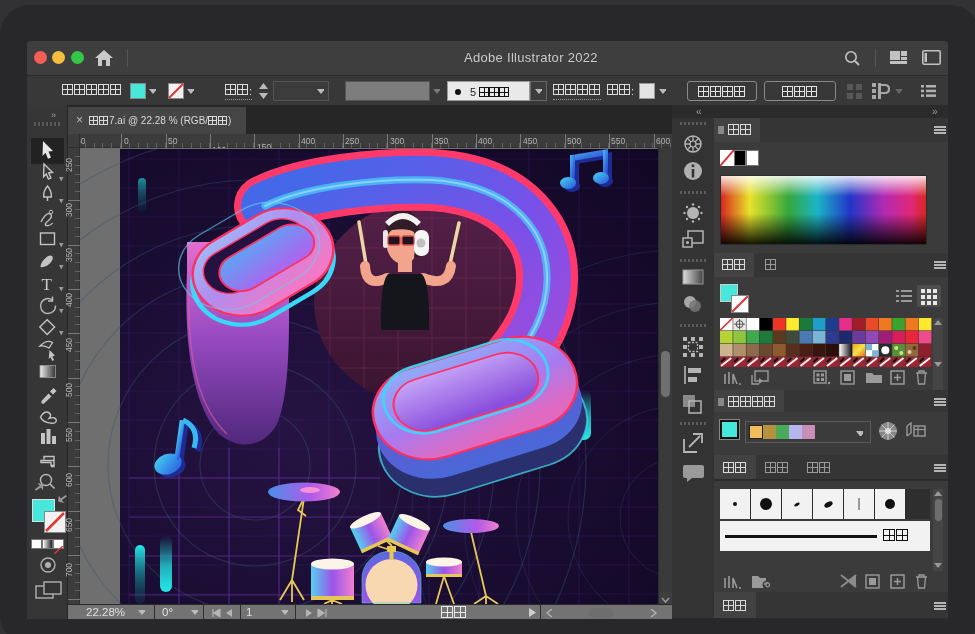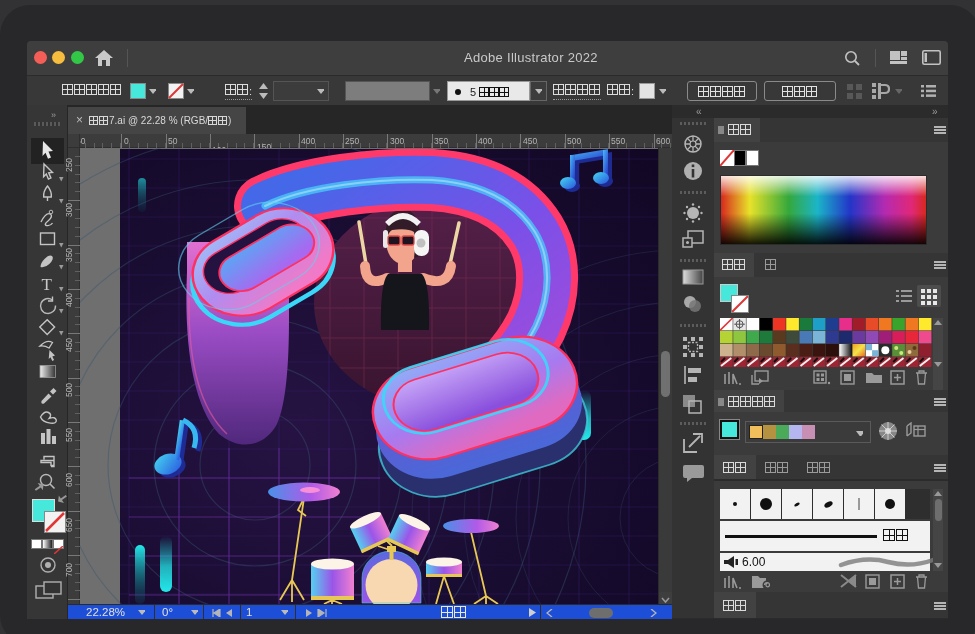--- a/index.html
+++ b/index.html
@@ -31,21 +31,21 @@
 .ruler{background:#3c3c3c;color:#b4b4b4;font-size:9px}
 #hruler{left:41px;top:93px;width:604px;height:14px;border-bottom:1px solid #2e2e2e}
 #vruler{left:41px;top:107px;width:12px;height:456px;border-right:1px solid #2e2e2e}
 .rlab{position:absolute;color:#b4b4b4;font-size:8.5px}
 
 #toolbar{left:0;top:64px;width:41px;height:514px;background:#363636;border-right:1px solid #262626}
 
 #canvas{left:53px;top:107px;width:578px;height:456px;background:#6f6f6f;overflow:hidden}
 
 #vscroll{left:631px;top:107px;width:14px;height:456px;background:#3a3a3a;border-left:1px solid #2c2c2c}
-#statusbar{left:41px;top:563px;width:604px;height:15px;background:#1d4ed8;border-top:1px solid #2a2a2a;color:#e0e0e0;font-size:11px}
+#statusbar{left:41px;top:563px;width:604px;height:15px;background:#737373;border-top:1px solid #2a2a2a;color:#e0e0e0;font-size:11px}
 
 #dock{left:645px;top:64px;width:276px;height:514px;background:#2b2b2b}
 .panelhead{position:absolute;left:42px;width:234px;height:24px;background:#353535}
 .ptab{position:absolute;top:0;height:24px;background:#424242;color:#dadada;font-size:11px}
 .ptab2{position:absolute;top:0;height:24px;color:#9a9a9a;font-size:11px}
 .burger{position:absolute;width:12px;height:8px;border-top:2px solid #b5b5b5;border-bottom:2px solid #b5b5b5}
 .burger::before{content:"";position:absolute;left:0;right:0;top:1px;border-top:2px solid #b5b5b5}
 .panel{position:absolute;left:42px;width:234px;background:#3b3b3b}
 .sw{position:absolute}
 </style></head>
@@ -1014,30 +1014,20 @@
       <div class="abs" style="left:130px;top:8px;width:30px;height:30px;background:#f2f2f2">
             <div style="position:absolute;left:14px;top:9px;width:1.5px;height:12px;background:#999"></div>
           </div>
       <div class="abs" style="left:161px;top:8px;width:30px;height:30px;background:#f2f2f2">
             <div style="position:absolute;left:10px;top:10px;width:10px;height:10px;border-radius:50%;background:#111"></div>
           </div>
       <div class="abs" style="left:6px;top:40px;width:210px;height:30px;background:#f2f2f2">
         <div style="position:absolute;left:5px;top:14px;width:152px;height:2.5px;background:#111"></div>
         <span style="position:absolute;left:163px;top:8px;color:#111"><span class="h h12"></span><span class="h h12"></span></span>
       </div>
-      <div class="abs" style="left:6px;top:72px;width:210px;height:18px;background:#f2f2f2">
-        <svg class="abs" style="left:3px;top:2px" width="16" height="14">
-              <path d="M1 5 L5 5 L11 1 L11 13 L5 9 L1 9 Z" fill="#222"></path>
-              <rect x="12.5" y="4" width="2.5" height="6" fill="#222"></rect>
-            </svg>
-        <span style="position:absolute;left:22px;top:2px;color:#111;font-size:12px">6.00</span>
-        <svg class="abs" style="left:118px;top:1px" width="98" height="16">
-              <path d="M3 11 Q 28 2 50 8 Q 73 14 95 6" fill="none" stroke="#7a7a7a" stroke-width="4.5" stroke-linecap="round" opacity="0.8"></path>
-            </svg>
-      </div>
       <div class="abs" style="left:219px;top:8px;width:10px;height:82px;background:#454545">
         <svg class="abs" style="left:1px;top:2px" width="8" height="6">
               <path d="M0 5 L4 0 L8 5" fill="#999"></path>
             </svg>
         <div class="abs" style="left:1.5px;top:10px;width:7px;height:22px;background:#6e6e6e;border-radius:4px"></div>
         <svg class="abs" style="left:1px;top:74px" width="8" height="6">
               <path d="M0 0 L4 5 L8 0" fill="#999"></path>
             </svg>
       </div>
       <svg class="abs" style="left:9px;top:94px" width="20" height="14">

